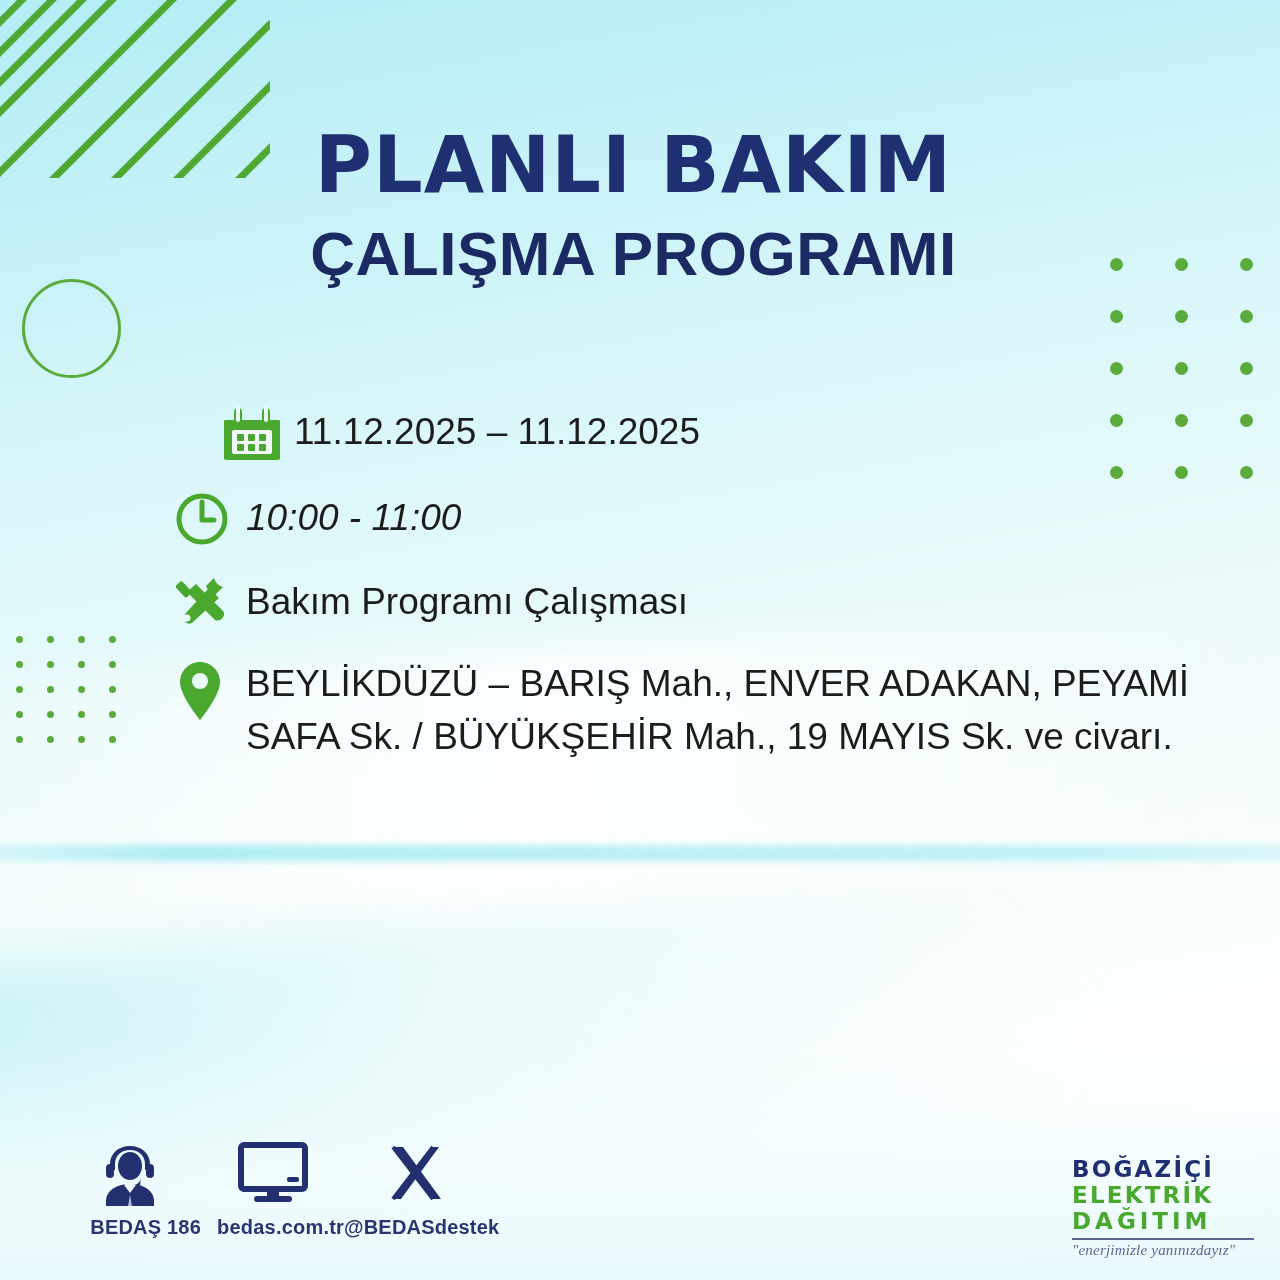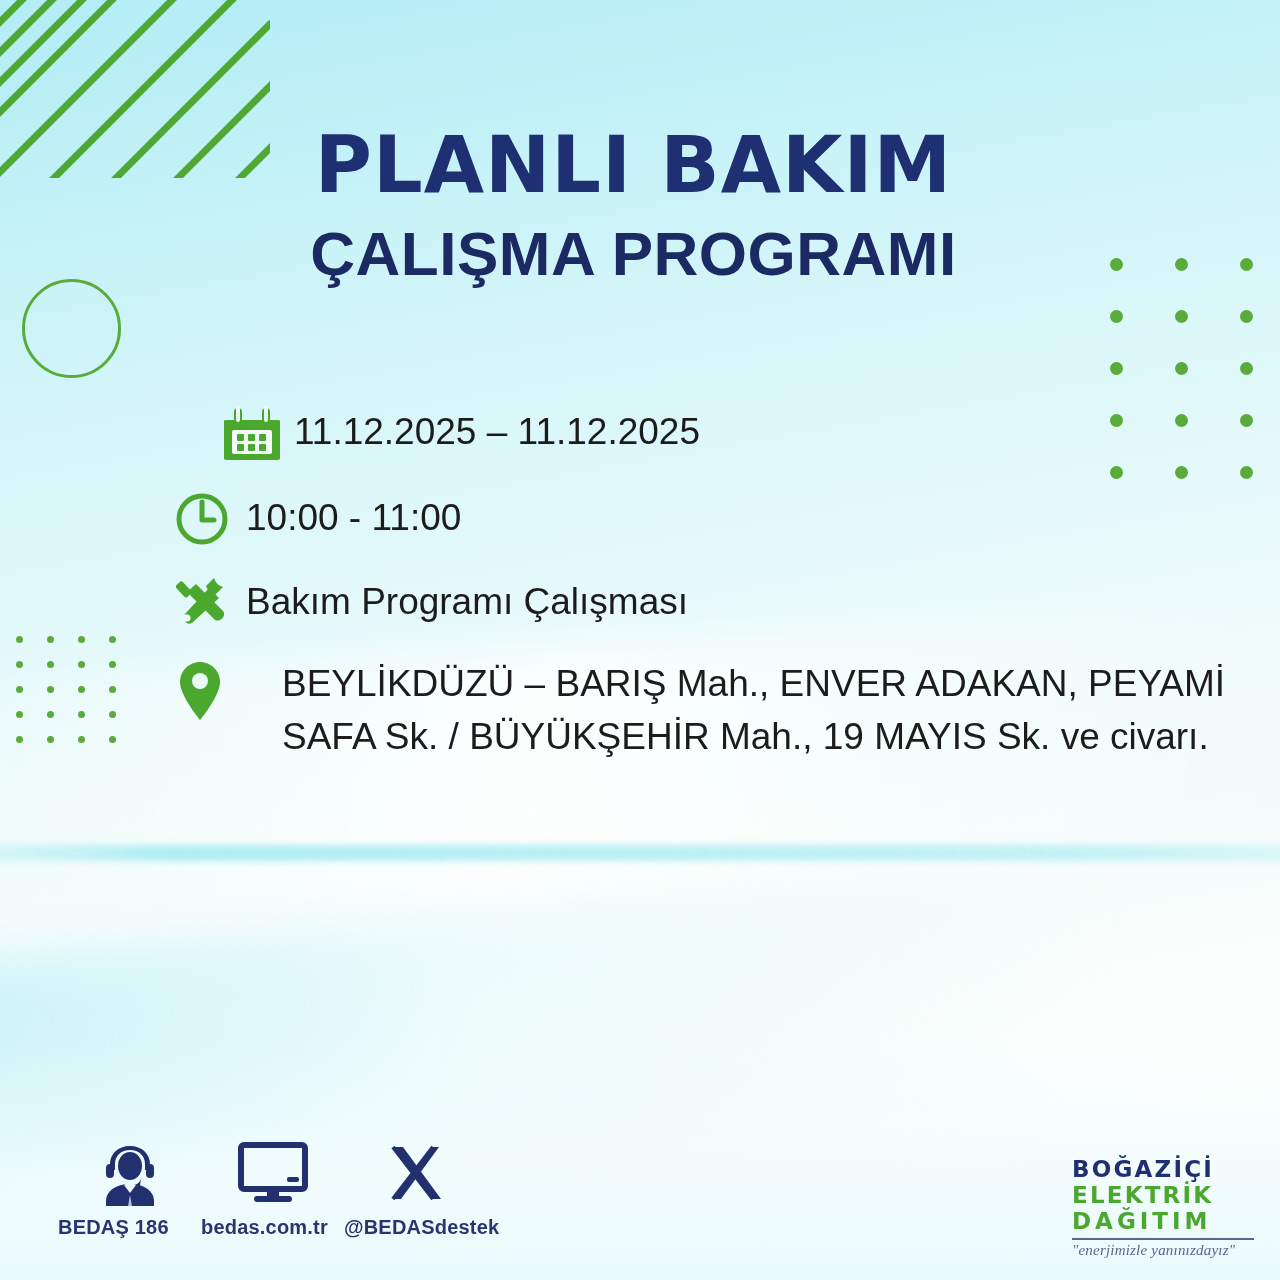--- a/index.html
+++ b/index.html
@@ -166,36 +166,36 @@
     padding-top: 2px;
   }
   .row .txt {
     color: #1c1c1c;
     font-size: 37px;
     line-height: 1.42;
     font-family: "Liberation Sans", sans-serif;
     padding-top: 4px;
   }
   .row-date { margin-bottom: 26px; padding-left: 48px; }
-  .row-time { margin-bottom: 24px; }
+  .row-time { margin-bottom: 24px; font-style: italic; }
   .row-work { margin-bottom: 24px; }
-  .row-addr .txt { max-width: 1000px; margin-left: 36px; }
+  .row-addr .txt { max-width: 1000px; }
   .row-addr .ico { padding-top: 6px; }
 
   
   .footer {
     position: absolute;
     left: 58px;
     top: 1136px;
     display: flex;
     gap: 0;
   }
   .fitem {
     width: 143px;
-    text-align: left;
+    text-align: right;
   }
   .fitem .glyph {
     height: 74px;
     display: flex;
     align-items: center;
     justify-content: center;
   }
   .fitem .flabel {
     margin-top: 6px;
     font-size: 20px;

